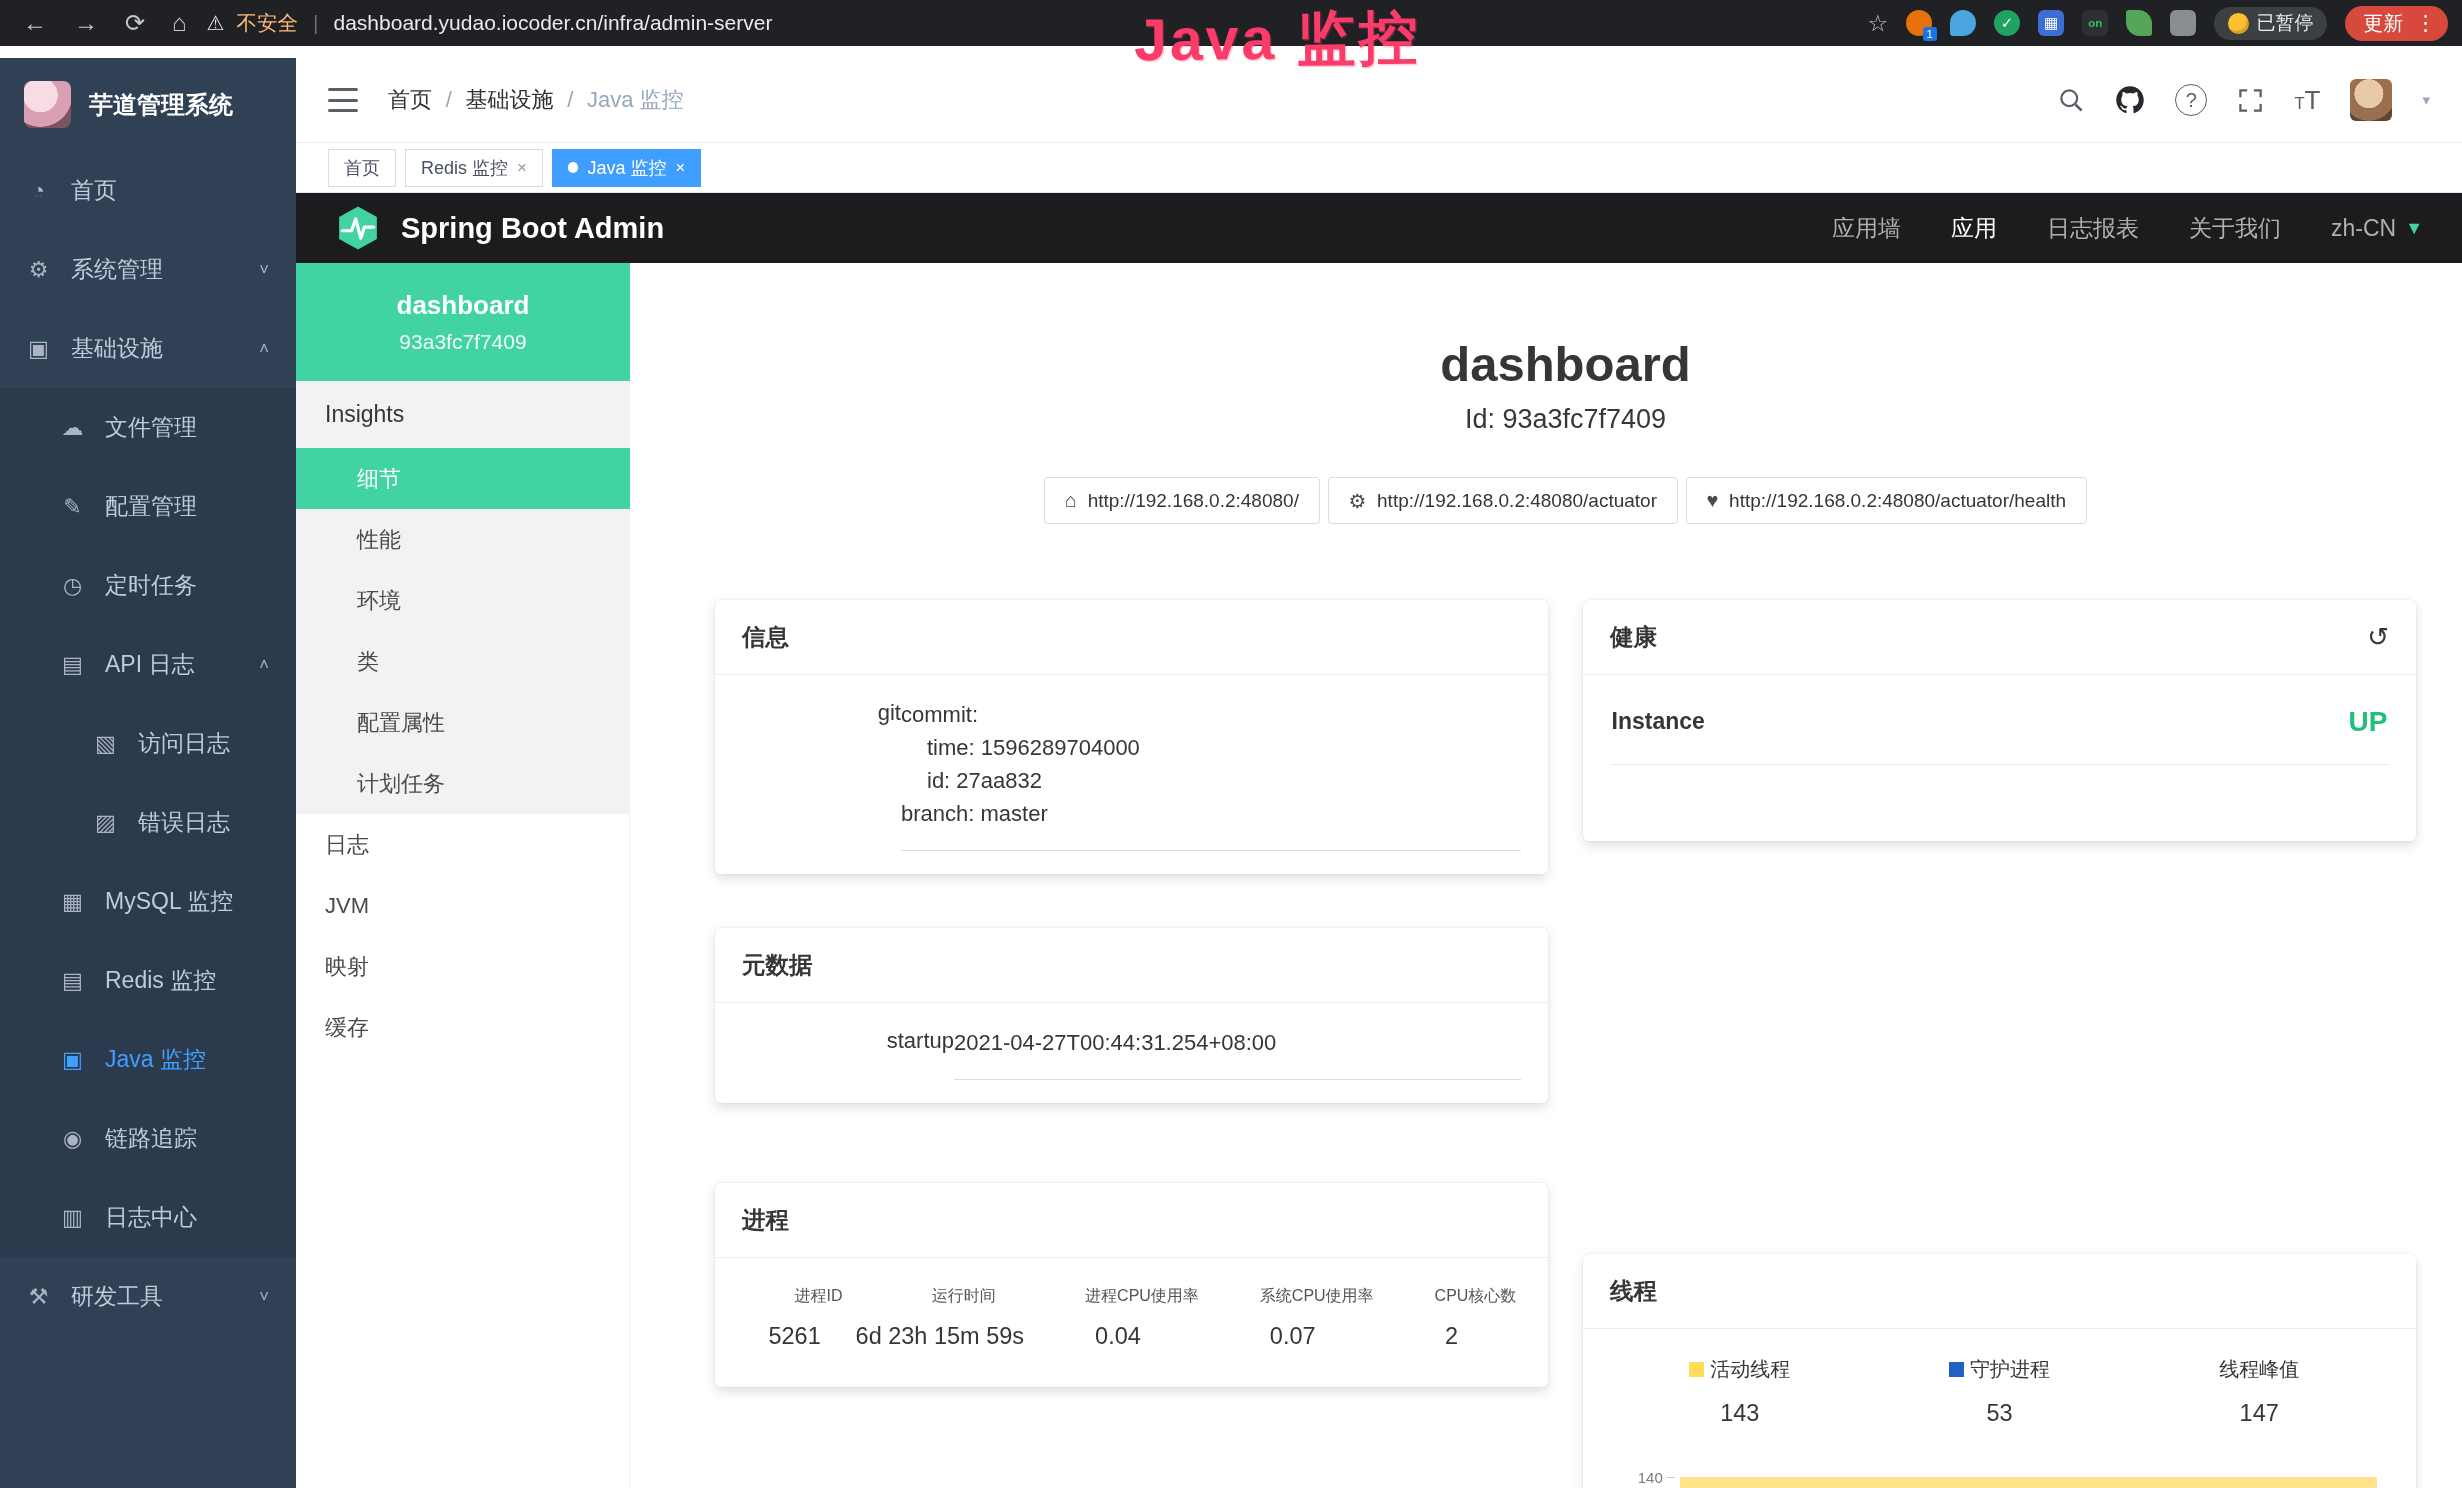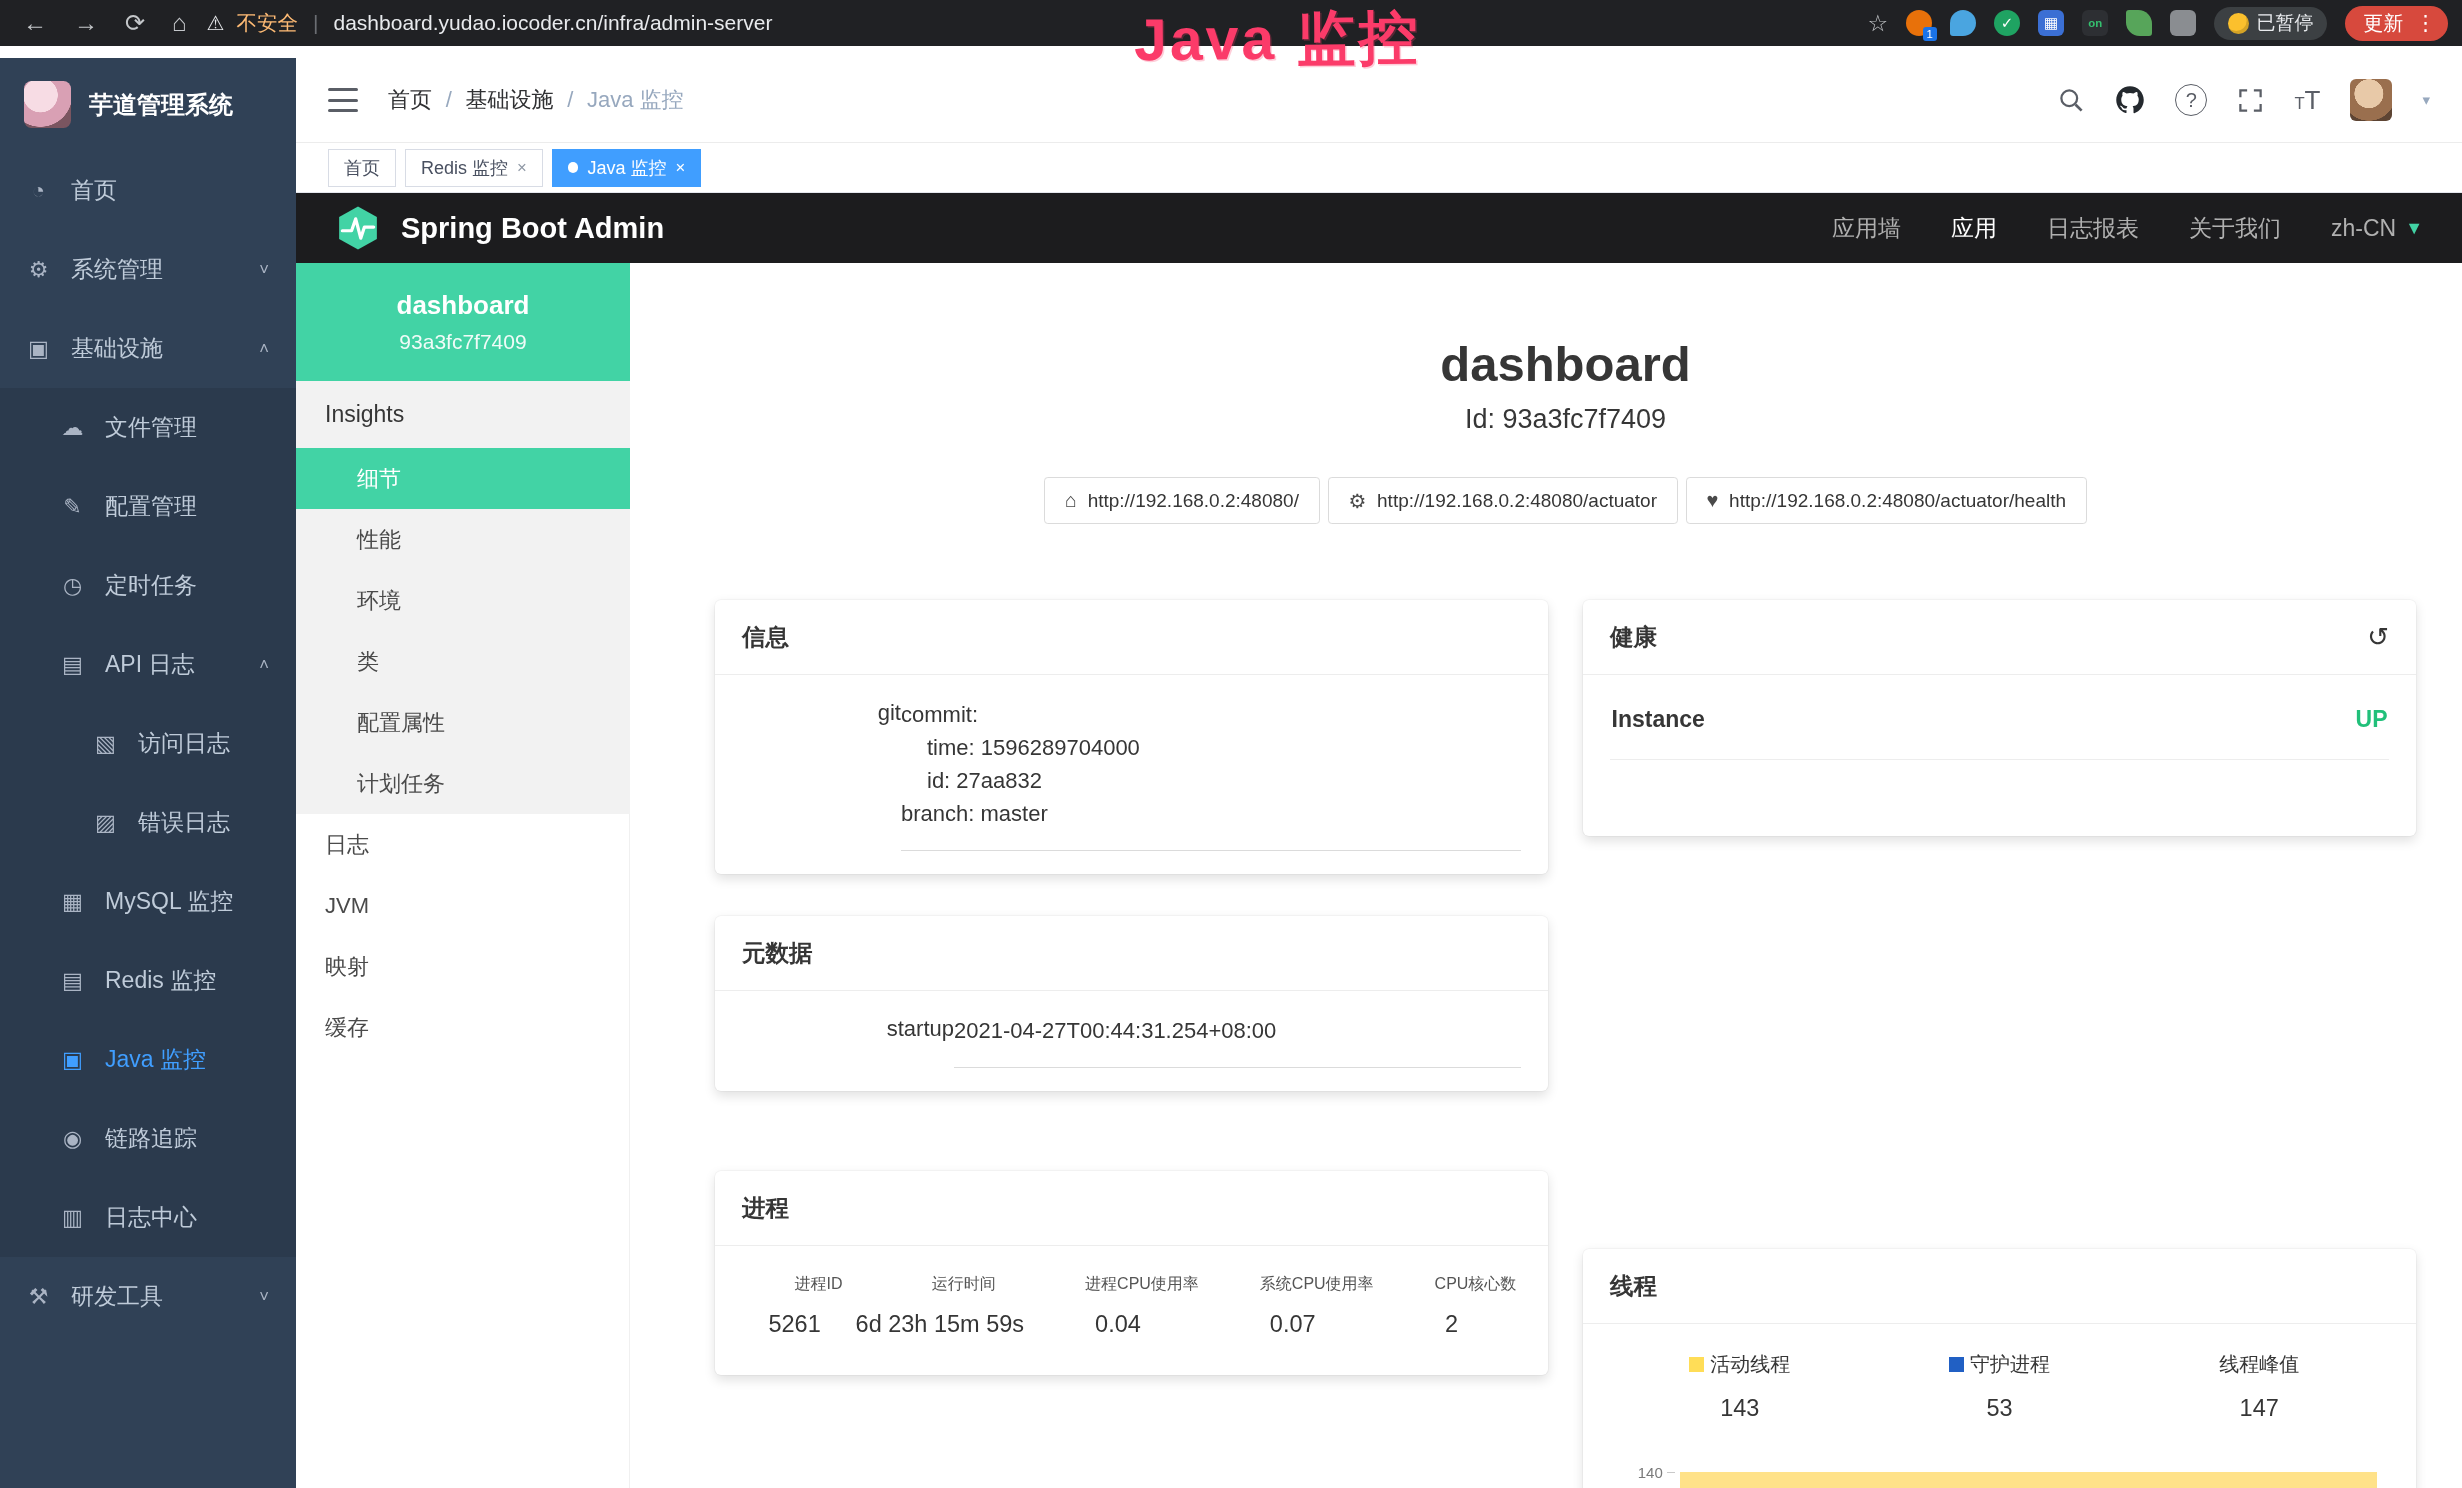--- a/index.html
+++ b/index.html
@@ -117,34 +117,34 @@
 
   .cards { display:flex; gap:35px; margin-top:76px; }
   .col { flex:1; display:flex; flex-direction:column; min-width:0; }
   .card { background:#fff; border-radius:6px;
     box-shadow:0 4.6px 12px rgba(10,10,10,.12), 0 0 0 0.8px rgba(10,10,10,.04); }
   .card-head { display:flex; align-items:center; padding:21px 27px; font-size:23.5px; font-weight:bold;
     color:#363636; border-bottom:1.5px solid #ededed; }
   .card-head .head-ico { margin-left:auto; font-size:26px; font-weight:normal; color:#363636; }
   .card-body { padding:23px 27px; font-size:22px; color:#363636; }
 
-  .card-info { margin-bottom:42px; }
+  .card-info { margin-bottom:54px; }
   .card-meta { margin-bottom:80px; }
   .card-health { margin-bottom:413px; }
 
   .kv-row { display:flex; }
   .kv-key { width:159px; flex-shrink:0; padding-top:1.5px;text-align:right; }
   .kv-key-wide { width:212px; }
   .kv-val { flex:1; line-height:33px; padding-bottom:20px; border-bottom:0.8px solid #dbdbdb; }
   .indent { padding-left:26px; }
 
   .health-row { display:flex; align-items:center; justify-content:space-between; padding:7.6px 1.5px 26px;
     border-bottom:0.8px solid #ededed; }
   .health-key { font-size:23px; font-weight:bold; color:#363636; }
-  .health-up { font-size:23px; font-weight:bold; color:#21c07a; }
+  .health-up { font-size:28px; font-weight:bold; color:#21c07a; }
 
   .proc-table { display:flex; justify-content:space-between; text-align:center; padding:4.6px 4.6px 13.7px; }
   .proc-col .ph { font-size:16px; color:#555;margin-left:48px; }
   .proc-col .pv { font-size:23.5px; color:#363636; margin-top:16.7px; }
 
   .legend { display:flex; text-align:center; padding-top:4.6px; }
   .leg-col { flex:1; }
   .leg-label { font-size:20px; color:#363636; display:inline-flex; align-items:center; gap:6px; }
   .sq { width:15px; height:15px; display:inline-block; }
   .sq-active { background:#ffdd57; }

